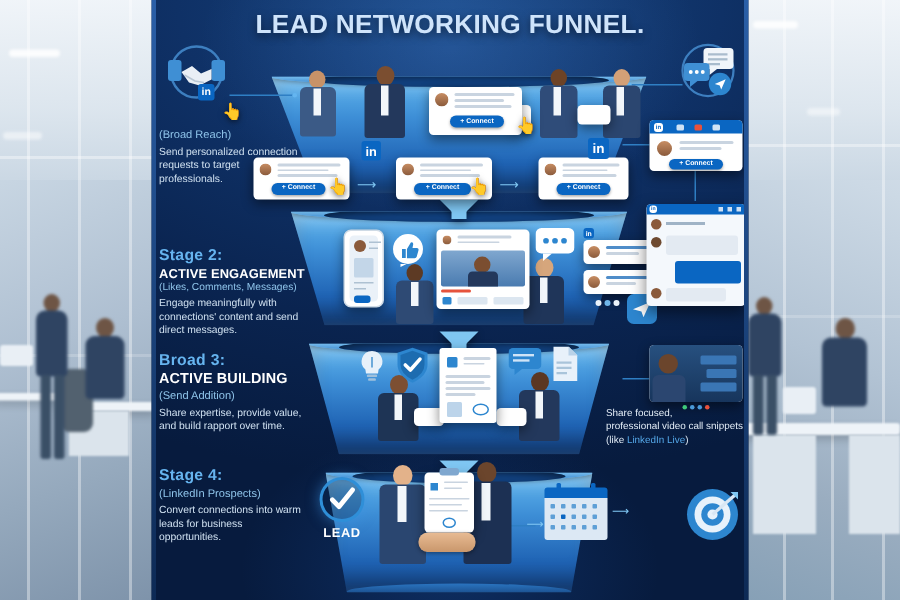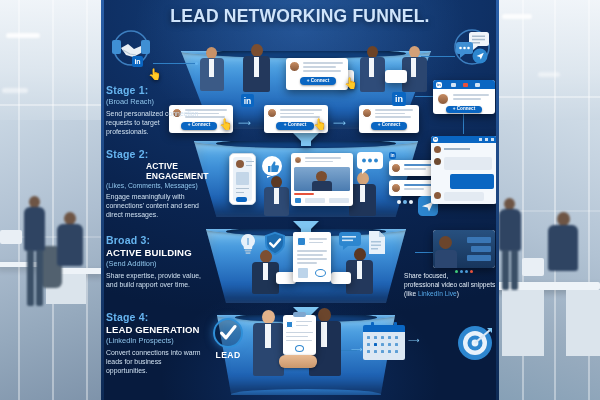--- a/index.html
+++ b/index.html
@@ -677,40 +677,38 @@
     <div class="leadbadge" style="left:104px; top:318px; width:46px;">
       <div class="ring">
         <svg width="20" height="20" viewBox="0 0 20 20">
           <path d="M3.6 10.2 L8 14.8 L17 3.6" stroke="#ffffff" stroke-width="3.2" fill="none" stroke-linecap="round" stroke-linejoin="round"></path>
         </svg>
       </div>
       <div class="lbl">LEAD</div>
     </div>
 
     <div class="stage-txt" style="top:84px;">
-      <div class="s-k">Stage 1:</div>
       <div class="s-s">(Broad Reach)</div>
       <div class="s-d">Send personalized connection requests to target professionals.</div>
     </div>
 
-    <div class="stage-txt" style="top:148px;">
+    <div class="stage-txt" style="top:164px;">
       <div class="s-k">Stage 2:</div>
-      <div class="s-t" style="font-size:8.6px;margin-left:40px;">ACTIVE ENGAGEMENT</div>
+      <div class="s-t" style="font-size:8.6px;">ACTIVE ENGAGEMENT</div>
       <div class="s-s" style="font-size:6.8px;">(Likes, Comments, Messages)</div>
       <div class="s-d">Engage meaningfully with connections' content and send direct messages.</div>
     </div>
 
     <div class="stage-txt" style="top:234px;">
       <div class="s-k">Broad 3:</div>
       <div class="s-t">ACTIVE BUILDING</div>
       <div class="s-s">(Send Addition)</div>
       <div class="s-d">Share expertise, provide value, and build rapport over time.</div>
     </div>
 
     <div class="stage-txt" style="top:311px;">
       <div class="s-k">Stage 4:</div>
-      <div class="s-t">LEAD GENERATION</div>
       <div class="s-s">(LinkedIn Prospects)</div>
       <div class="s-d">Convert connections into warm leads for business opportunities.</div>
     </div>
 
   </div>
 </div>
 
 </body></html>

